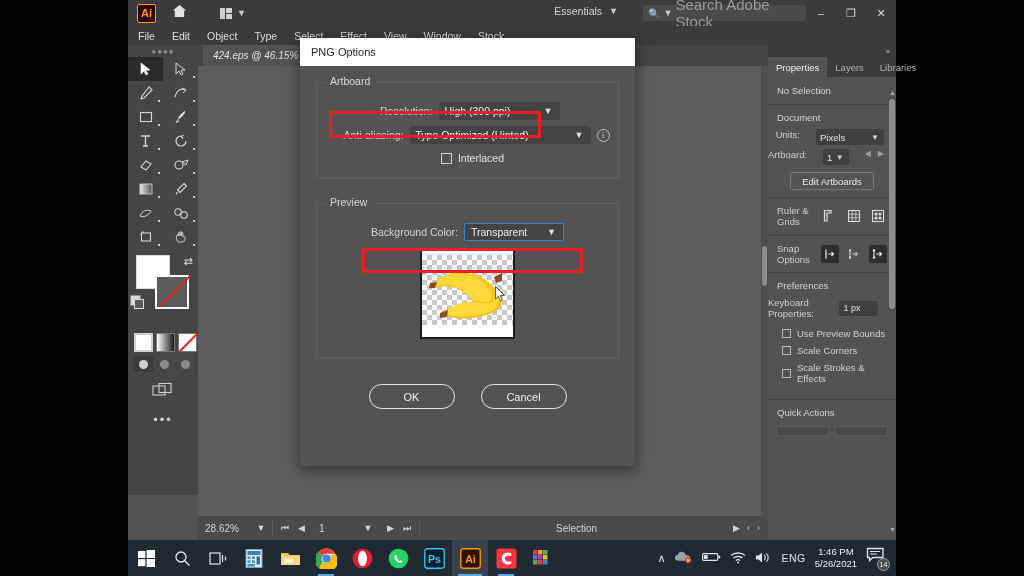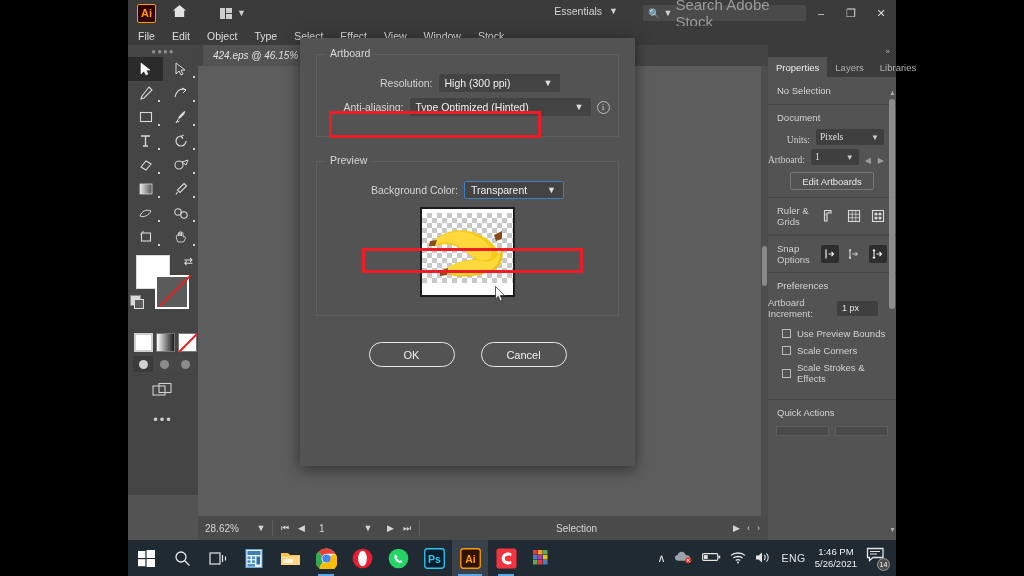--- a/index.html
+++ b/index.html
@@ -154,21 +154,21 @@
     background: #3b3b3b;
   }
   .rp-collapse { height: 12px; display:flex; align-items:center; justify-content:flex-end; padding-right:6px; color:#b5b5b5; font-size:8px;}
   .rp-tabs { display: flex; height: 20px; background: #3b3b3b; }
   .rp-tab { padding: 0 8px; display:flex; align-items:center; color:#b0b0b0; font-size:9.5px; }
   .rp-tab.active { background: #535353; color: #f0f0f0; }
   .rp-body { background: #535353; height: 463px; position: relative; }
   .rp-sel { padding: 8px 8px 8px 9px; color: #d5d5d5; font-size: 9.5px; }
   .rp-hr { height: 1px; background: #474747; }
   .rp-head { padding: 7px 9px 4px; color: #d5d5d5; font-size: 9.5px; }
-  .rp-row { display: flex; align-items: flex-end; justify-content: flex-end; padding: 2px 12px 2px 0; gap: 6px; font-family: Liberation Serif, serif; }
+  .rp-row { display: flex; align-items: flex-start; justify-content: flex-end; padding: 2px 12px 2px 0; gap: 16px; }
   .rp-lbl { color: #cfcfcf; font-size: 9.5px; }
   .rp-select {
     width: 68px; height: 16px; background: #3f3f3f; border: none; border-radius: 2px;
     color: #e4e4e4; font-size: 9.5px; display: flex; align-items: center; padding: 0 4px;
     position: relative;
   }
   .rp-select .cv { position: absolute; right: 5px; font-size: 8px; color: #cfcfcf; }
   .arrowbtns { display:flex; gap:7px; color:#9d9d9d; font-size:8px; }
   .rp-btn {
     margin: 5px auto 7px; width: 84px; height: 18px; border: 1px solid #777;
@@ -595,21 +595,21 @@
                 <circle cx="3" cy="10.5" r="1.2" fill="#f0f0f0"></circle>
                 <path d="M3 4.7 V9.3" stroke="#f0f0f0" stroke-width="1.1"></path>
                 <path d="M5.5 7 H10 M8.5 5 L10.5 7 L8.5 9" fill="none" stroke="#f0f0f0" stroke-width="1.1"></path>
               </svg>
             </span>
         </div>
         <div class="rp-hr"></div>
 
         <div class="rp-head">Preferences</div>
         <div class="kb-row">
-          <span class="rp-lbl">Artboard Increment:</span>
+          <span class="rp-lbl">Keyboard Properties:</span>
           <span class="kb-field">1 px</span>
         </div>
 
         <div class="ck-row">
           <span class="ckbox"></span>
           <span>Use Preview Bounds</span>
         </div>
         <div class="ck-row">
           <span class="ckbox"></span>
           <span>Scale Corners</span>
@@ -630,20 +630,21 @@
           <span class="up">▲</span>
           <i></i>
           <span class="dn">▼</span>
         </div>
       </div>
     </div>
 
   </div>
 
   <div class="dialog">
+    <div class="dlg-title">PNG Options</div>
 
     <div class="group">
       <span class="group-label">Artboard</span>
 
       <div class="frow">
         <span class="flabel" style="width:78px">Resolution:</span>
         <span class="dlg-select" style="width:121px">
           <span>High (300 ppi)</span>
           <span class="cv">▼</span>
         </span>
@@ -652,20 +653,24 @@
 
       <div class="frow">
         <span class="flabel" style="width:78px">Anti-aliasing:</span>
         <span class="dlg-select" style="width:181px">
           <span>Type Optimized (Hinted)</span>
           <span class="cv">▼</span>
         </span>
         <span class="infoi">i</span>
       </div>
 
+      <div class="interlaced">
+        <span class="ck"></span>
+        <span>Interlaced</span>
+      </div>
     </div>
 
     <div class="group" style="margin-top:24px;padding-bottom:18px">
       <span class="group-label">Preview</span>
 
       <div class="frow">
         <span class="flabel">Background Color:</span>
         <span class="dlg-select focus" style="width:100px">
           <span>Transparent</span>
           <span class="cv">▼</span>

